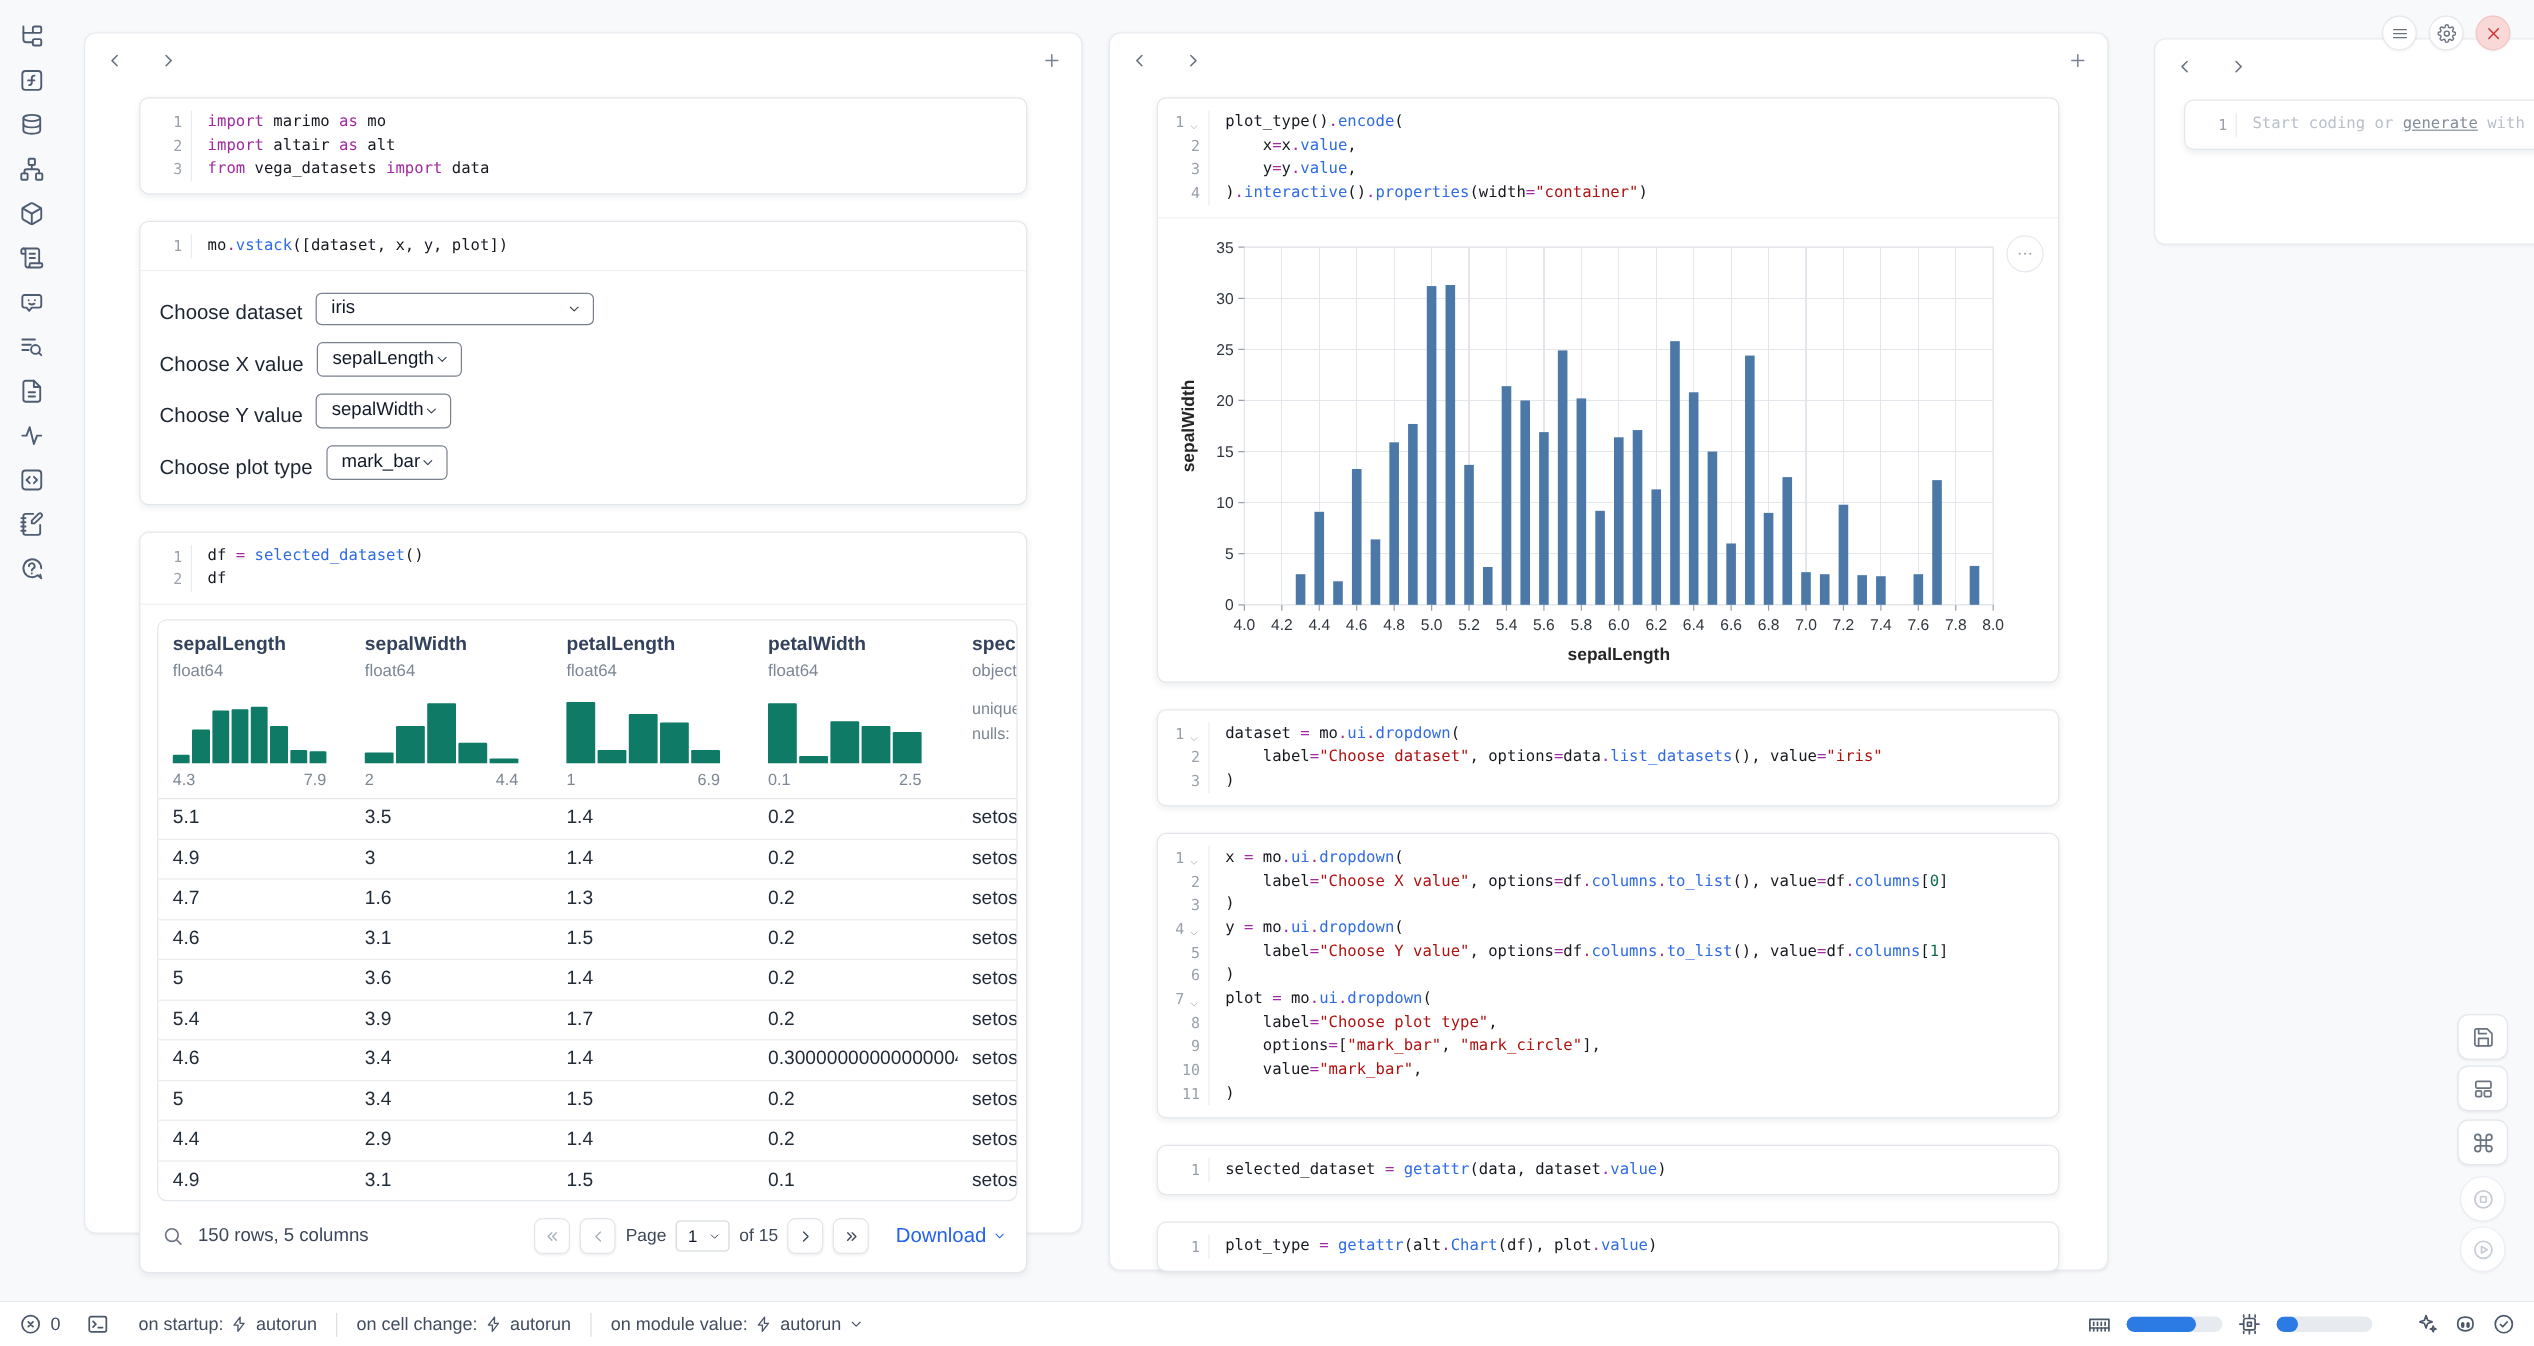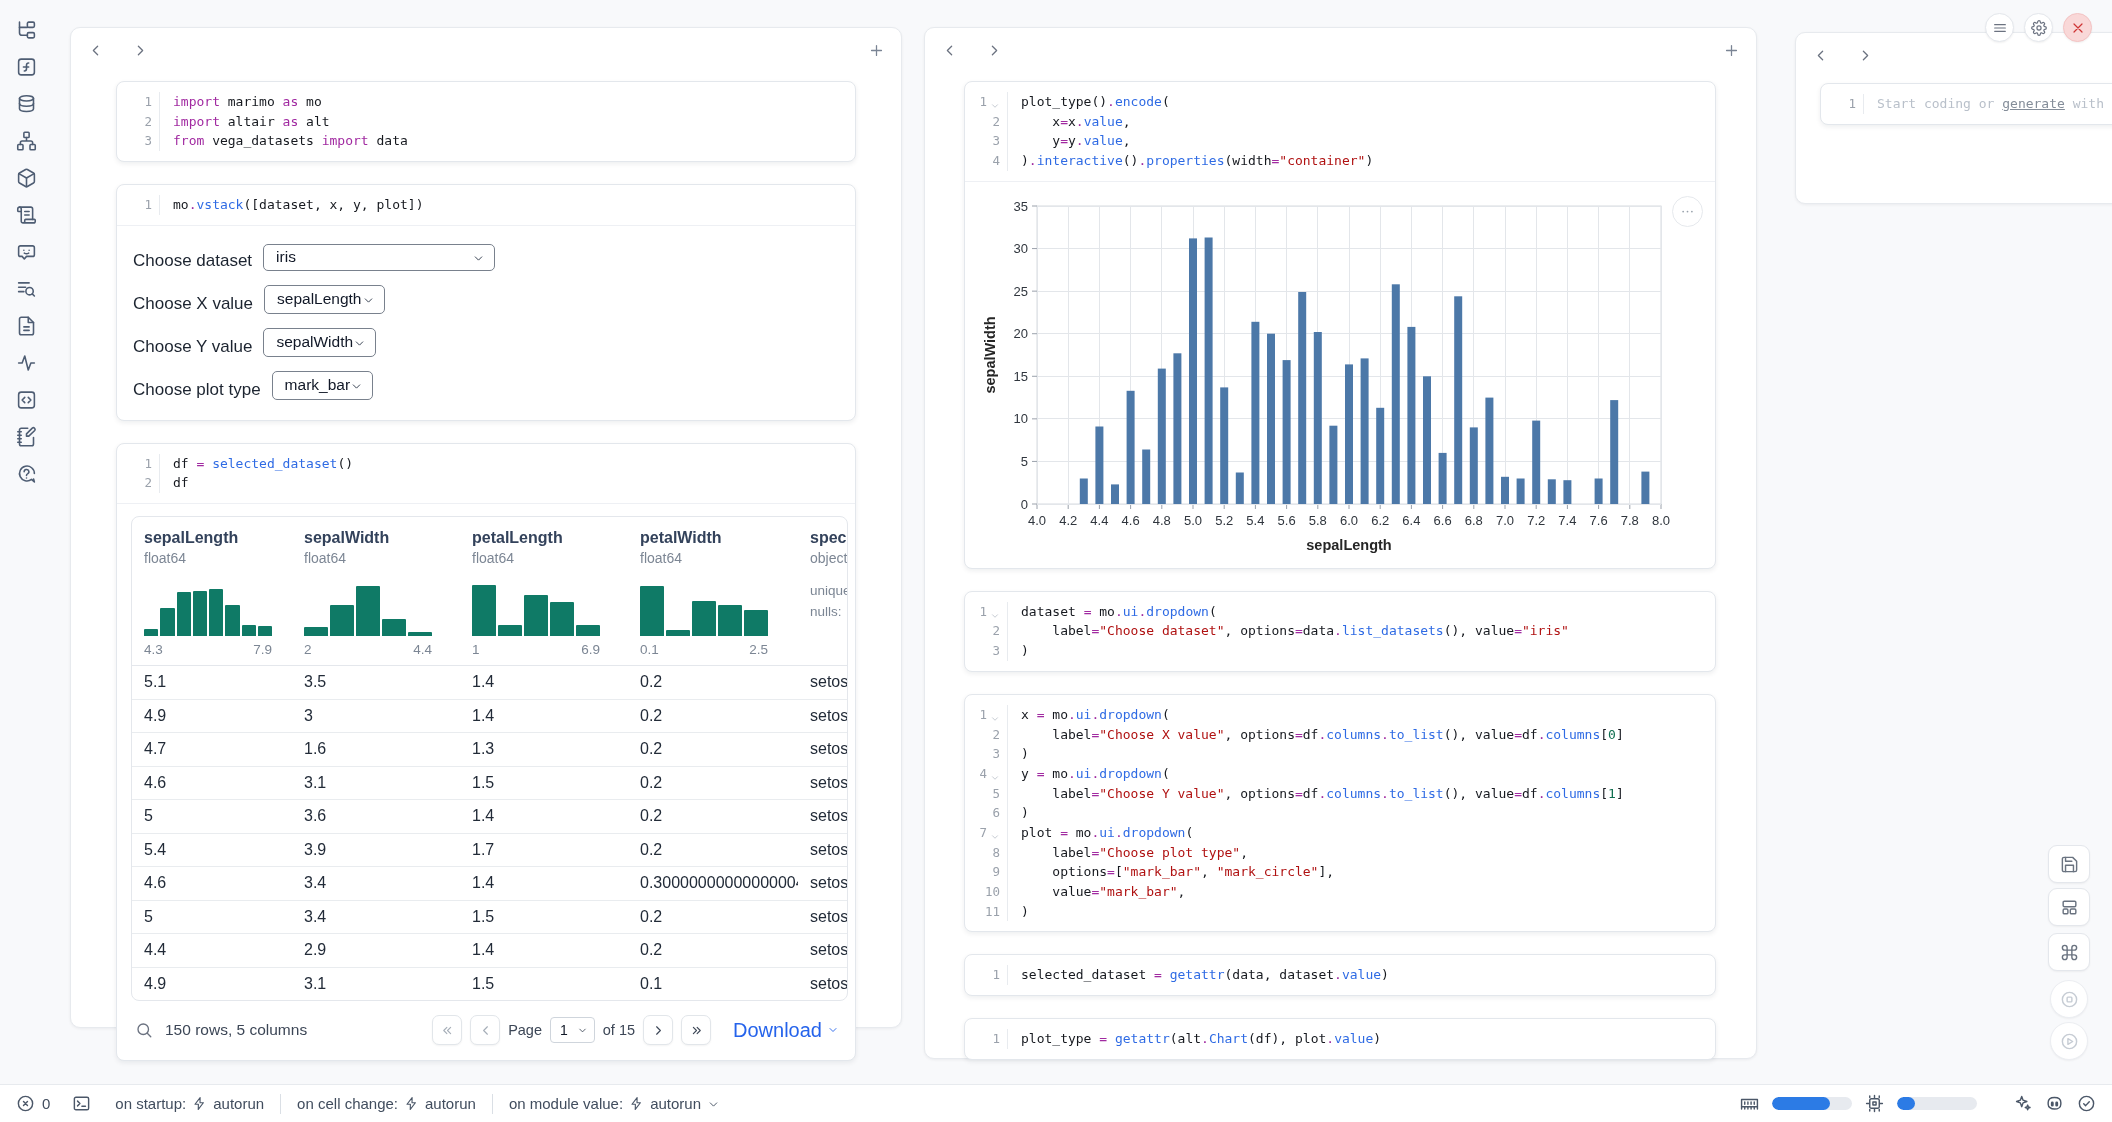--- a/index.html
+++ b/index.html
@@ -65,21 +65,21 @@
   .pgbtn{width:30px;height:30px;border:1px solid #e2e6ea;border-radius:7px;background:#fff;
          box-shadow:0 1px 2px rgba(0,0,0,.05);display:flex;align-items:center;justify-content:center;
          cursor:pointer;padding:0;}
   .pgbtn span{width:15px;height:15px;}
   .pgbtn.muted{color:#a6aeb8;}
   .pgbtn.dark{color:#3c4656;}
   .pg-label{font-size:14.5px;color:#3c4656;}
   .pgsel{border:1px solid #cfd5dc;border-radius:4px;height:24px;display:inline-flex;align-items:center;
          gap:9px;padding:0 6px 0 9px;font-size:14px;color:#111827;cursor:pointer;background:#fff;}
   .pgsel .sel-caret{width:11px;height:11px;}
-  .download{display:flex;align-items:center;gap:5px;font-size:20px;margin-left:14px;cursor:pointer;}
+  .download{display:flex;align-items:center;gap:5px;font-size:17px;margin-left:14px;cursor:pointer;}
   .dl-caret{width:12px;height:12px;}
   
   .chart-out{position:relative;padding:10px 0 4px 2px;}
   .chart-menu{position:absolute;top:14px;right:12px;width:29px;height:29px;border:1px solid #e6e9ed;
               border-radius:50%;background:#fff;color:#98a1ab;display:flex;align-items:center;
               justify-content:center;cursor:pointer;}
   .chart-menu span{width:15px;height:15px;}
   
   .ai-cell{margin:6px 24px 0 24px;}
   .placeholder,.placeholder span{color:#b9c0ca;}

